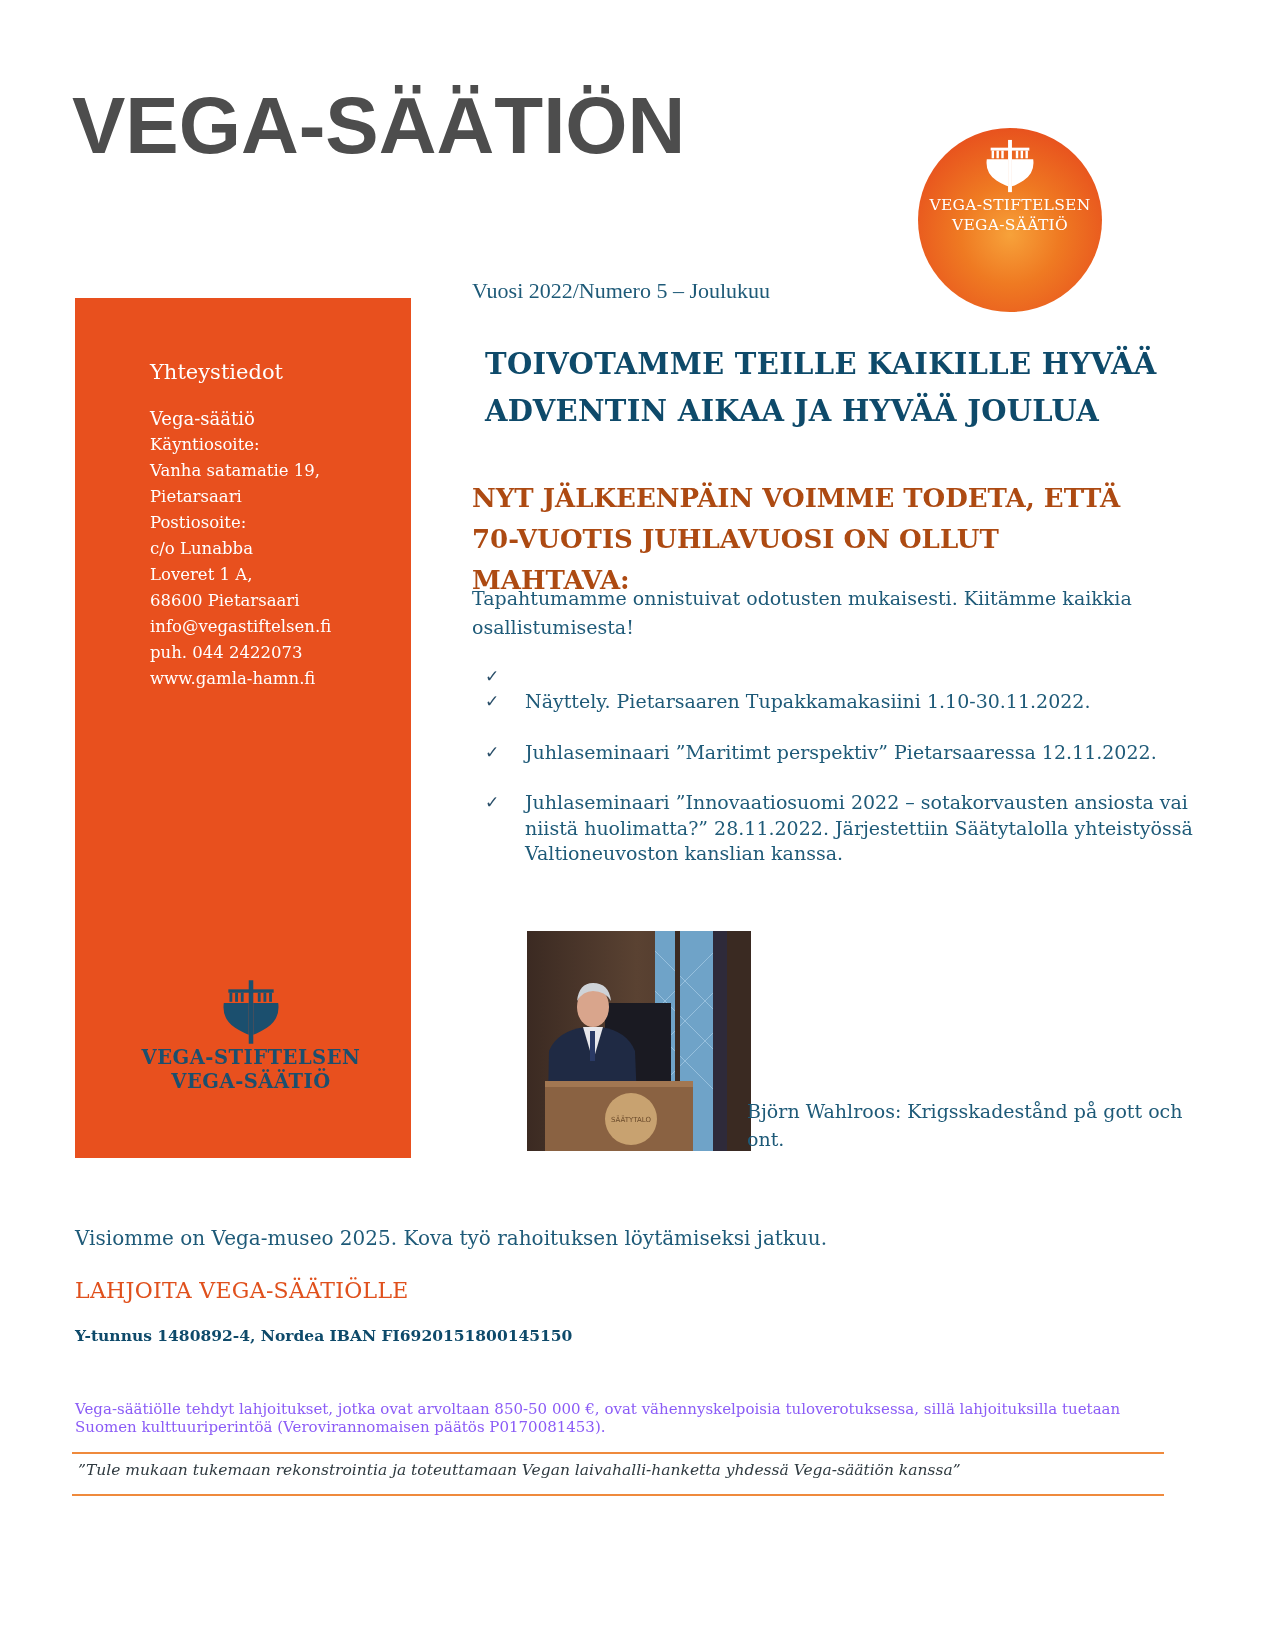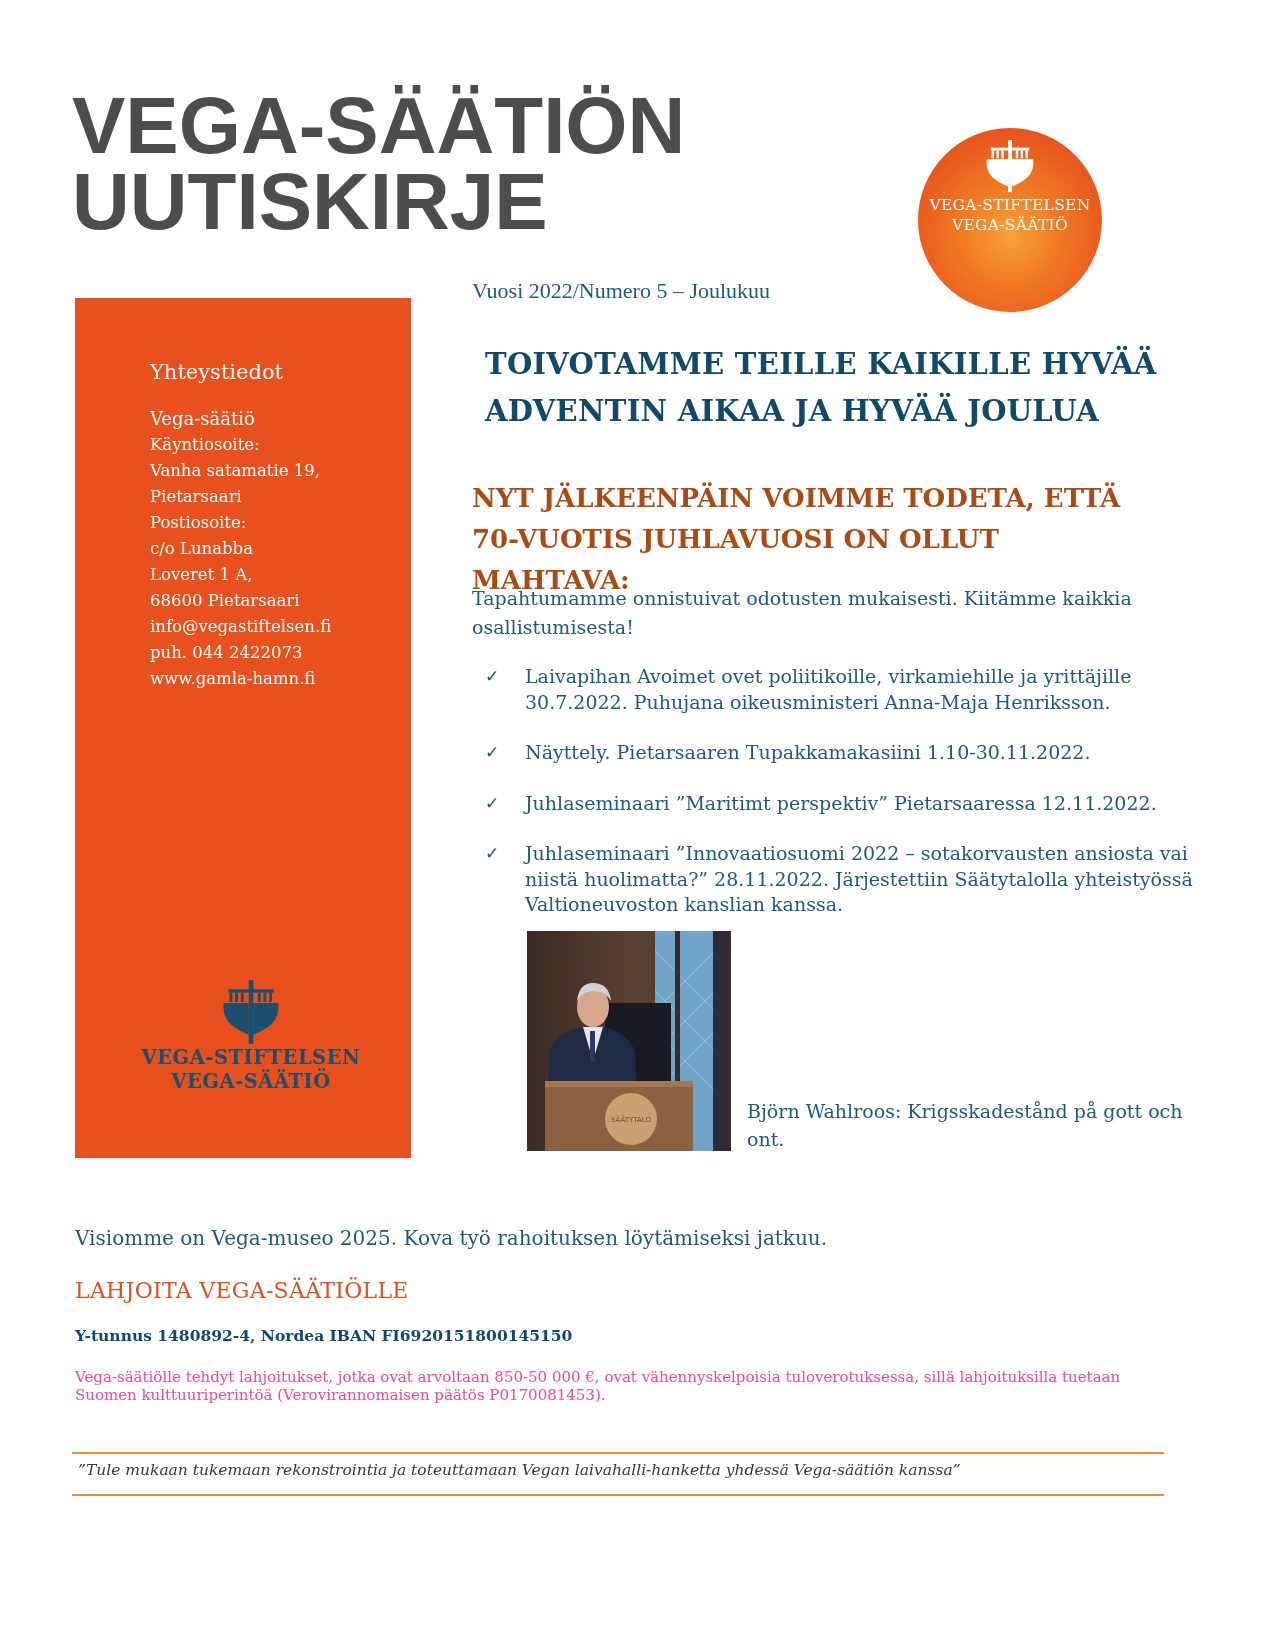--- a/index.html
+++ b/index.html
@@ -53,39 +53,38 @@
     font-family: "DejaVu Serif", serif; font-size: 26px; line-height: 41px; color: #ad4a12; font-weight: bold;
   }
   .intro {
     left: 472px; top: 584px; width: 680px; margin: 0;
     font-size: 19px; line-height: 29px; color: #1e5a78;
   }
   .events { left: 485px; top: 664px; width: 720px; list-style: none; margin: 0; padding: 0; }
   .events li { position: relative; padding-left: 40px; margin-bottom: 25px; font-size: 19px; line-height: 25.5px; color: #1e5a78; }
   .events li .check { position: absolute; left: 0; top: 0; color: #2a4f6a; font-size: 17px; }
 
-  .photo { left: 527px; top: 931px; width: 204px; height: 220px; overflow: hidden; background: #3a2a22; }
+  .photo { left: 527px; top: 931px; width: 224px; height: 220px; overflow: hidden; background: #3a2a22; }
   .caption { left: 747px; top: 1097px; width: 440px; font-size: 19px; line-height: 28px; color: #1e5a78; margin: 0; }
 
   .vision { left: 75px; top: 1226px; font-size: 20px; color: #1e5a78; margin: 0; }
   .donate-title { left: 75px; top: 1278px; font-size: 22px; color: #e0501c; margin: 0; letter-spacing: 0.3px; }
   .bank { left: 75px; top: 1326px; font-size: 15.5px; color: #0e4a6a; margin: 0; font-weight: bold; }
-  .tax { left: 75px; top: 1368px; width: 1100px; font-size: 15px; line-height: 18px; color: #ec4899; margin: 0; }
+  .tax { left: 75px; top: 1400px; width: 1100px; font-size: 15px; line-height: 18px; color: #8b5cf6; margin: 0; }
 
   .hr { left: 72px; width: 1092px; height: 0; border-top: 2px solid #ef8a3c; }
   .hr.top { top: 1452px; }
   .hr.bot { top: 1494px; }
   .quote { left: 78px; top: 1461px; font-style: italic; font-size: 15.5px; color: #2f3a40; margin: 0; }
 </style>
 </head>
 <body>
 
 <h1 class="abs main-title">
   <span>VEGA-SÄÄTIÖN</span>
-  <span>UUTISKIRJE</span>
 </h1>
 
 <div class="abs circle-logo">
   <svg class="ship" viewBox="0 0 60 60">
     <rect x="28" y="2" width="4" height="54" fill="#ffffff"></rect>
     <rect x="10" y="10" width="40" height="3" fill="#ffffff"></rect>
     <g fill="#ffffff">
       <rect x="11" y="13" width="2.5" height="8"></rect>
         <rect x="16" y="13" width="2.5" height="8"></rect>
       <rect x="21" y="13" width="2.5" height="8"></rect>
@@ -137,21 +136,20 @@
 
 <h2 class="abs headline1">TOIVOTAMME TEILLE KAIKILLE HYVÄÄ ADVENTIN AIKAA JA HYVÄÄ JOULUA</h2>
 
 <h2 class="abs headline2">NYT JÄLKEENPÄIN VOIMME TODETA, ETTÄ 70-VUOTIS JUHLAVUOSI ON OLLUT MAHTAVA:</h2>
 
 <p class="abs intro">Tapahtumamme onnistuivat odotusten mukaisesti. Kiitämme kaikkia osallistumisesta!</p>
 
 <ul class="abs events">
   <li>
     <span class="check">✓</span>
-    <span>Laivapihan Avoimet ovet poliitikoille, virkamiehille ja yrittäjille 30.7.2022. Puhujana oikeusministeri Anna-Maja Henriksson.</span>
   </li>
   <li>
     <span class="check">✓</span>
     <span>Näyttely. Pietarsaaren Tupakkamakasiini 1.10-30.11.2022.</span>
   </li>
   <li>
     <span class="check">✓</span>
     <span>Juhlaseminaari ”Maritimt perspektiv” Pietarsaaressa 12.11.2022.</span>
   </li>
   <li>

